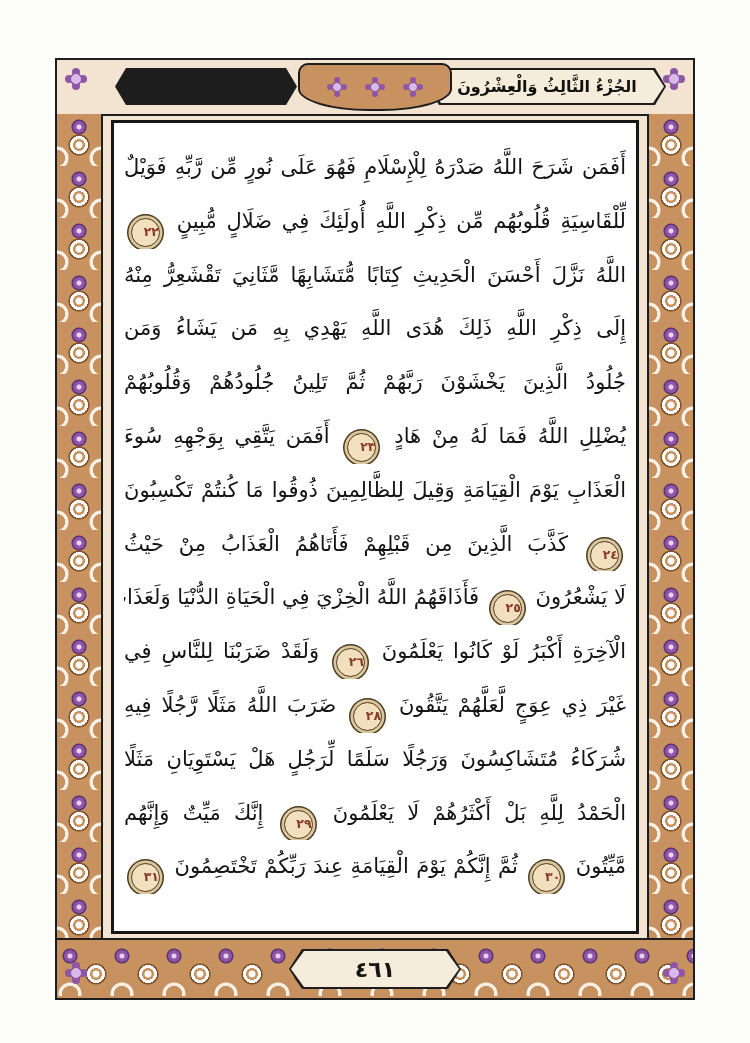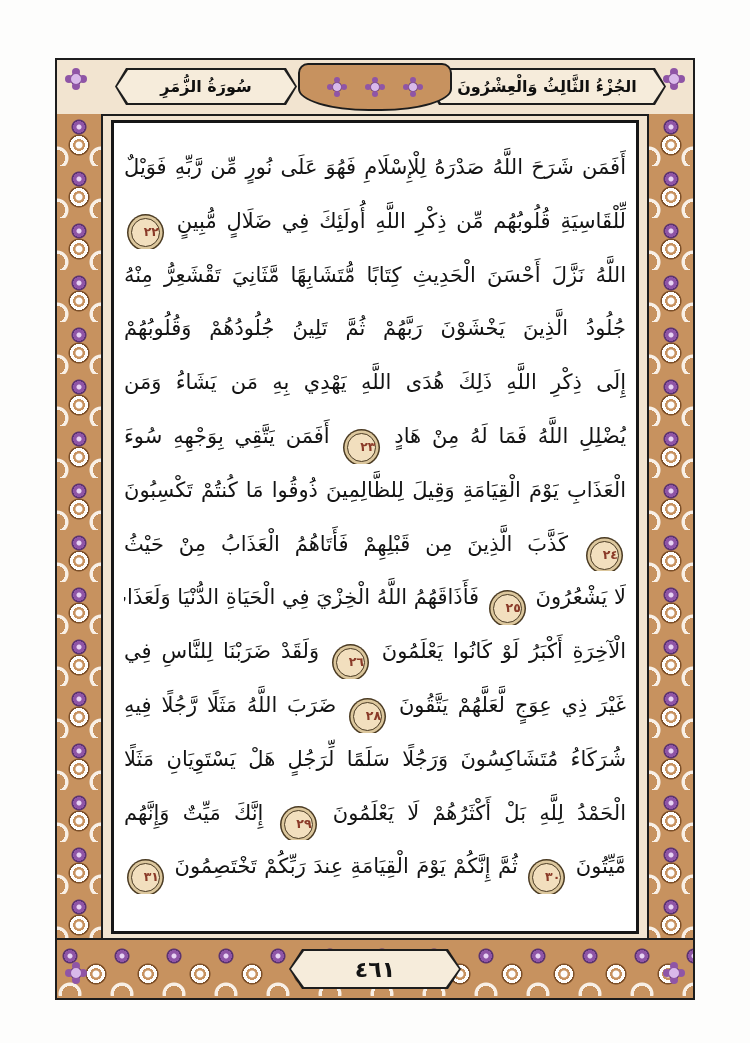--- a/index.html
+++ b/index.html
@@ -110,23 +110,20 @@
 
     <div class="band-top">
       <div class="cartouche cart-juz">
         <div class="cart-skin"></div>
         <div class="cart-face">
           <span class="cart-label">الجُزْءُ الثَّالِثُ وَالْعِشْرُونَ</span>
         </div>
       </div>
       <div class="cartouche cart-surah">
         <div class="cart-skin"></div>
-        <div class="cart-face">
-          <span class="cart-label">سُورَةُ الزُّمَرِ</span>
-        </div>
       </div>
       <div class="top-ornament">
         <span class="flower"></span>
         <span class="flower"></span>
         <span class="flower"></span>
       </div>
     </div>
 
     <div class="band-left orn-v"></div>
     <div class="band-right orn-v"></div>
@@ -143,22 +140,22 @@
     <span class="flower corner c-tl"></span>
     <span class="flower corner c-tr"></span>
     <span class="flower corner c-bl"></span>
     <span class="flower corner c-br"></span>
 
     <div class="textbox">
       <div class="qtext" id="qtext">
           <div class="qline"><span>أَفَمَن شَرَحَ اللَّهُ صَدْرَهُ لِلْإِسْلَامِ فَهُوَ عَلَى نُورٍ مِّن رَّبِّهِ فَوَيْلٌ</span> </div>
           <div class="qline"><span>لِّلْقَاسِيَةِ قُلُوبُهُم مِّن ذِكْرِ اللَّهِ أُولَئِكَ فِي ضَلَالٍ مُّبِينٍ</span> <span class="ayah">٢٢</span> </div>
           <div class="qline"><span>اللَّهُ نَزَّلَ أَحْسَنَ الْحَدِيثِ كِتَابًا مُّتَشَابِهًا مَّثَانِيَ تَقْشَعِرُّ مِنْهُ</span> </div>
+          <div class="qline"><span>إِلَى ذِكْرِ اللَّهِ ذَلِكَ هُدَى اللَّهِ يَهْدِي بِهِ مَن يَشَاءُ وَمَن</span> </div>
           <div class="qline"><span>جُلُودُ الَّذِينَ يَخْشَوْنَ رَبَّهُمْ ثُمَّ تَلِينُ جُلُودُهُمْ وَقُلُوبُهُمْ</span> </div>
-          <div class="qline"><span>إِلَى ذِكْرِ اللَّهِ ذَلِكَ هُدَى اللَّهِ يَهْدِي بِهِ مَن يَشَاءُ وَمَن</span> </div>
           <div class="qline"><span>يُضْلِلِ اللَّهُ فَمَا لَهُ مِنْ هَادٍ</span> <span class="ayah">٢٣</span> <span>أَفَمَن يَتَّقِي بِوَجْهِهِ سُوءَ</span> </div>
           <div class="qline"><span>الْعَذَابِ يَوْمَ الْقِيَامَةِ وَقِيلَ لِلظَّالِمِينَ ذُوقُوا مَا كُنتُمْ تَكْسِبُونَ</span> </div>
           <div class="qline"><span class="ayah">٢٤</span> <span>كَذَّبَ الَّذِينَ مِن قَبْلِهِمْ فَأَتَاهُمُ الْعَذَابُ مِنْ حَيْثُ</span> </div>
           <div class="qline"><span>لَا يَشْعُرُونَ</span> <span class="ayah">٢٥</span> <span>فَأَذَاقَهُمُ اللَّهُ الْخِزْيَ فِي الْحَيَاةِ الدُّنْيَا وَلَعَذَابُ</span> </div>
           <div class="qline"><span>الْآخِرَةِ أَكْبَرُ لَوْ كَانُوا يَعْلَمُونَ</span> <span class="ayah">٢٦</span> <span>وَلَقَدْ ضَرَبْنَا لِلنَّاسِ فِي</span> </div>
           <div class="qline"><span>غَيْرَ ذِي عِوَجٍ لَّعَلَّهُمْ يَتَّقُونَ</span> <span class="ayah">٢٨</span> <span>ضَرَبَ اللَّهُ مَثَلًا رَّجُلًا فِيهِ</span> </div>
           <div class="qline"><span>شُرَكَاءُ مُتَشَاكِسُونَ وَرَجُلًا سَلَمًا لِّرَجُلٍ هَلْ يَسْتَوِيَانِ مَثَلًا</span> </div>
           <div class="qline"><span>الْحَمْدُ لِلَّهِ بَلْ أَكْثَرُهُمْ لَا يَعْلَمُونَ</span> <span class="ayah">٢٩</span> <span>إِنَّكَ مَيِّتٌ وَإِنَّهُم</span> </div>
           <div class="qline"><span>مَّيِّتُونَ</span> <span class="ayah">٣٠</span> <span>ثُمَّ إِنَّكُمْ يَوْمَ الْقِيَامَةِ عِندَ رَبِّكُمْ تَخْتَصِمُونَ</span> <span class="ayah">٣١</span> </div>
         </div>

